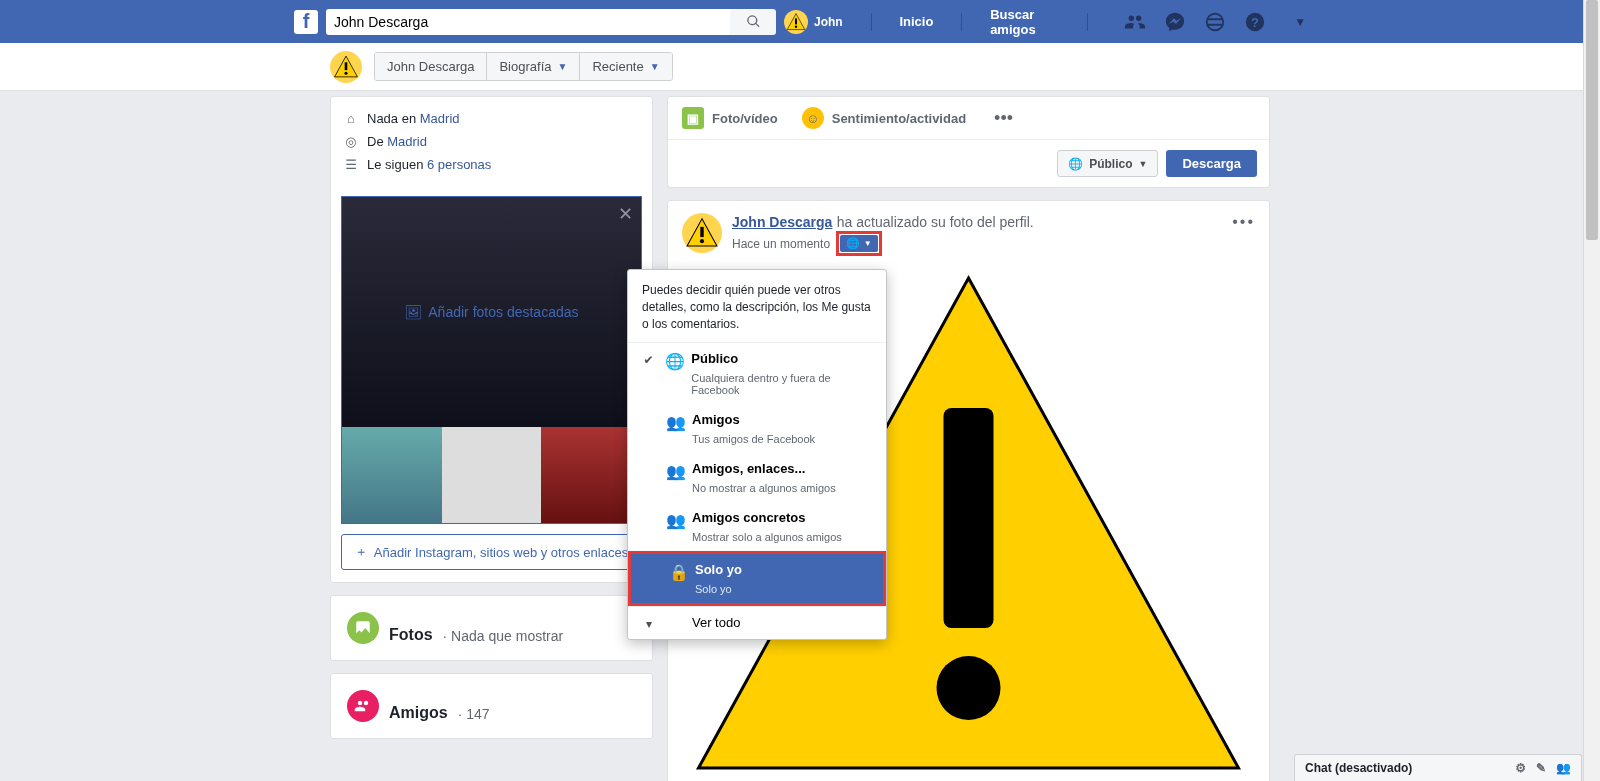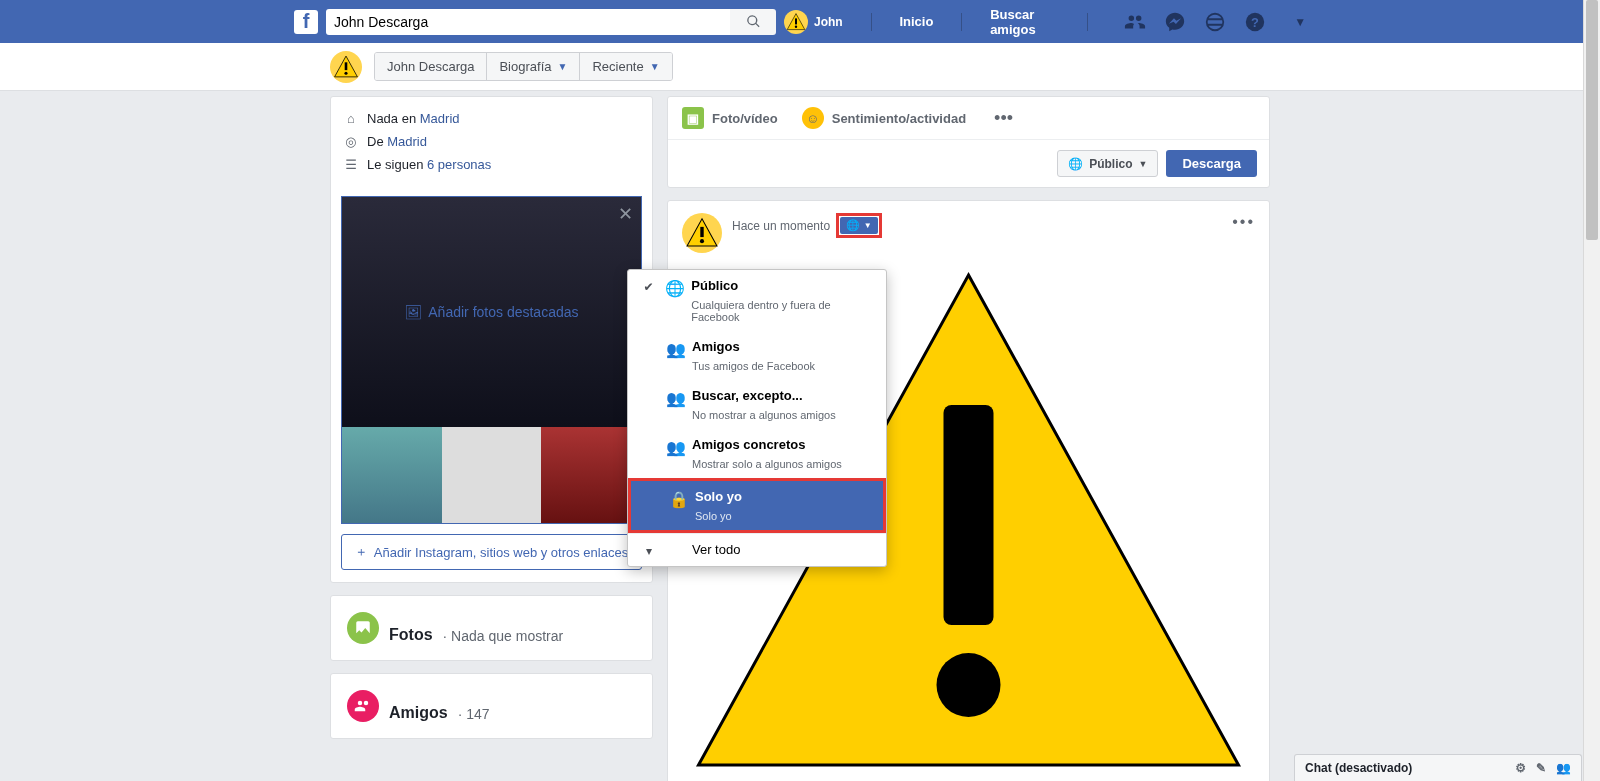--- a/index.html
+++ b/index.html
@@ -268,31 +268,36 @@
     <div class="card">
       <div class="post-head">
         <span class="avatar-sm avatar-lg" style="width:40px;height:40px">
           <svg class="warn" width="34" height="34" viewBox="0 0 100 100">
               <path class="tri" d="M50 8 L94 88 L6 88 Z"></path>
               <rect class="exc" x="45" y="32" width="10" height="30"></rect>
               <circle class="exc" cx="50" cy="74" r="6"></circle>
             </svg>
         </span>
         <div style="position:relative">
+          <div>
+            <a href="#" class="post-author">John Descarga</a>
+            <span class="post-action-text"> ha actualizado su foto del perfil.</span>
+          </div>
           <div class="post-time">
             <span>Hace un momento</span>
             <span class="red-box-sm">
               <span class="privacy-chip">
                 <span>🌐</span>
                 <span style="font-size:8px">▼</span>
               </span>
             </span>
           </div>
 
           <div class="dd">
+            <div class="dd-intro">Puedes decidir quién puede ver otros detalles, como la descripción, los Me gusta o los comentarios.</div>
 
             <div class="dd-item">
               <span class="dd-check">✔</span>
               <span class="dd-icon">🌐</span>
               <div>
                 <div class="dd-label">Público</div>
                 <div class="dd-sub">Cualquiera dentro y fuera de Facebook</div>
               </div>
             </div>
 
@@ -302,21 +307,21 @@
               <div>
                 <div class="dd-label">Amigos</div>
                 <div class="dd-sub">Tus amigos de Facebook</div>
               </div>
             </div>
 
             <div class="dd-item">
               <span class="dd-check"></span>
               <span class="dd-icon">👥</span>
               <div>
-                <div class="dd-label">Buscar, excepto...</div>
+                <div class="dd-label">Amigos, enlaces...</div>
                 <div class="dd-sub">No mostrar a algunos amigos</div>
               </div>
             </div>
 
             <div class="dd-item">
               <span class="dd-check"></span>
               <span class="dd-icon">👥</span>
               <div>
                 <div class="dd-label">Amigos concretos</div>
                 <div class="dd-sub">Mostrar solo a algunos amigos</div>

